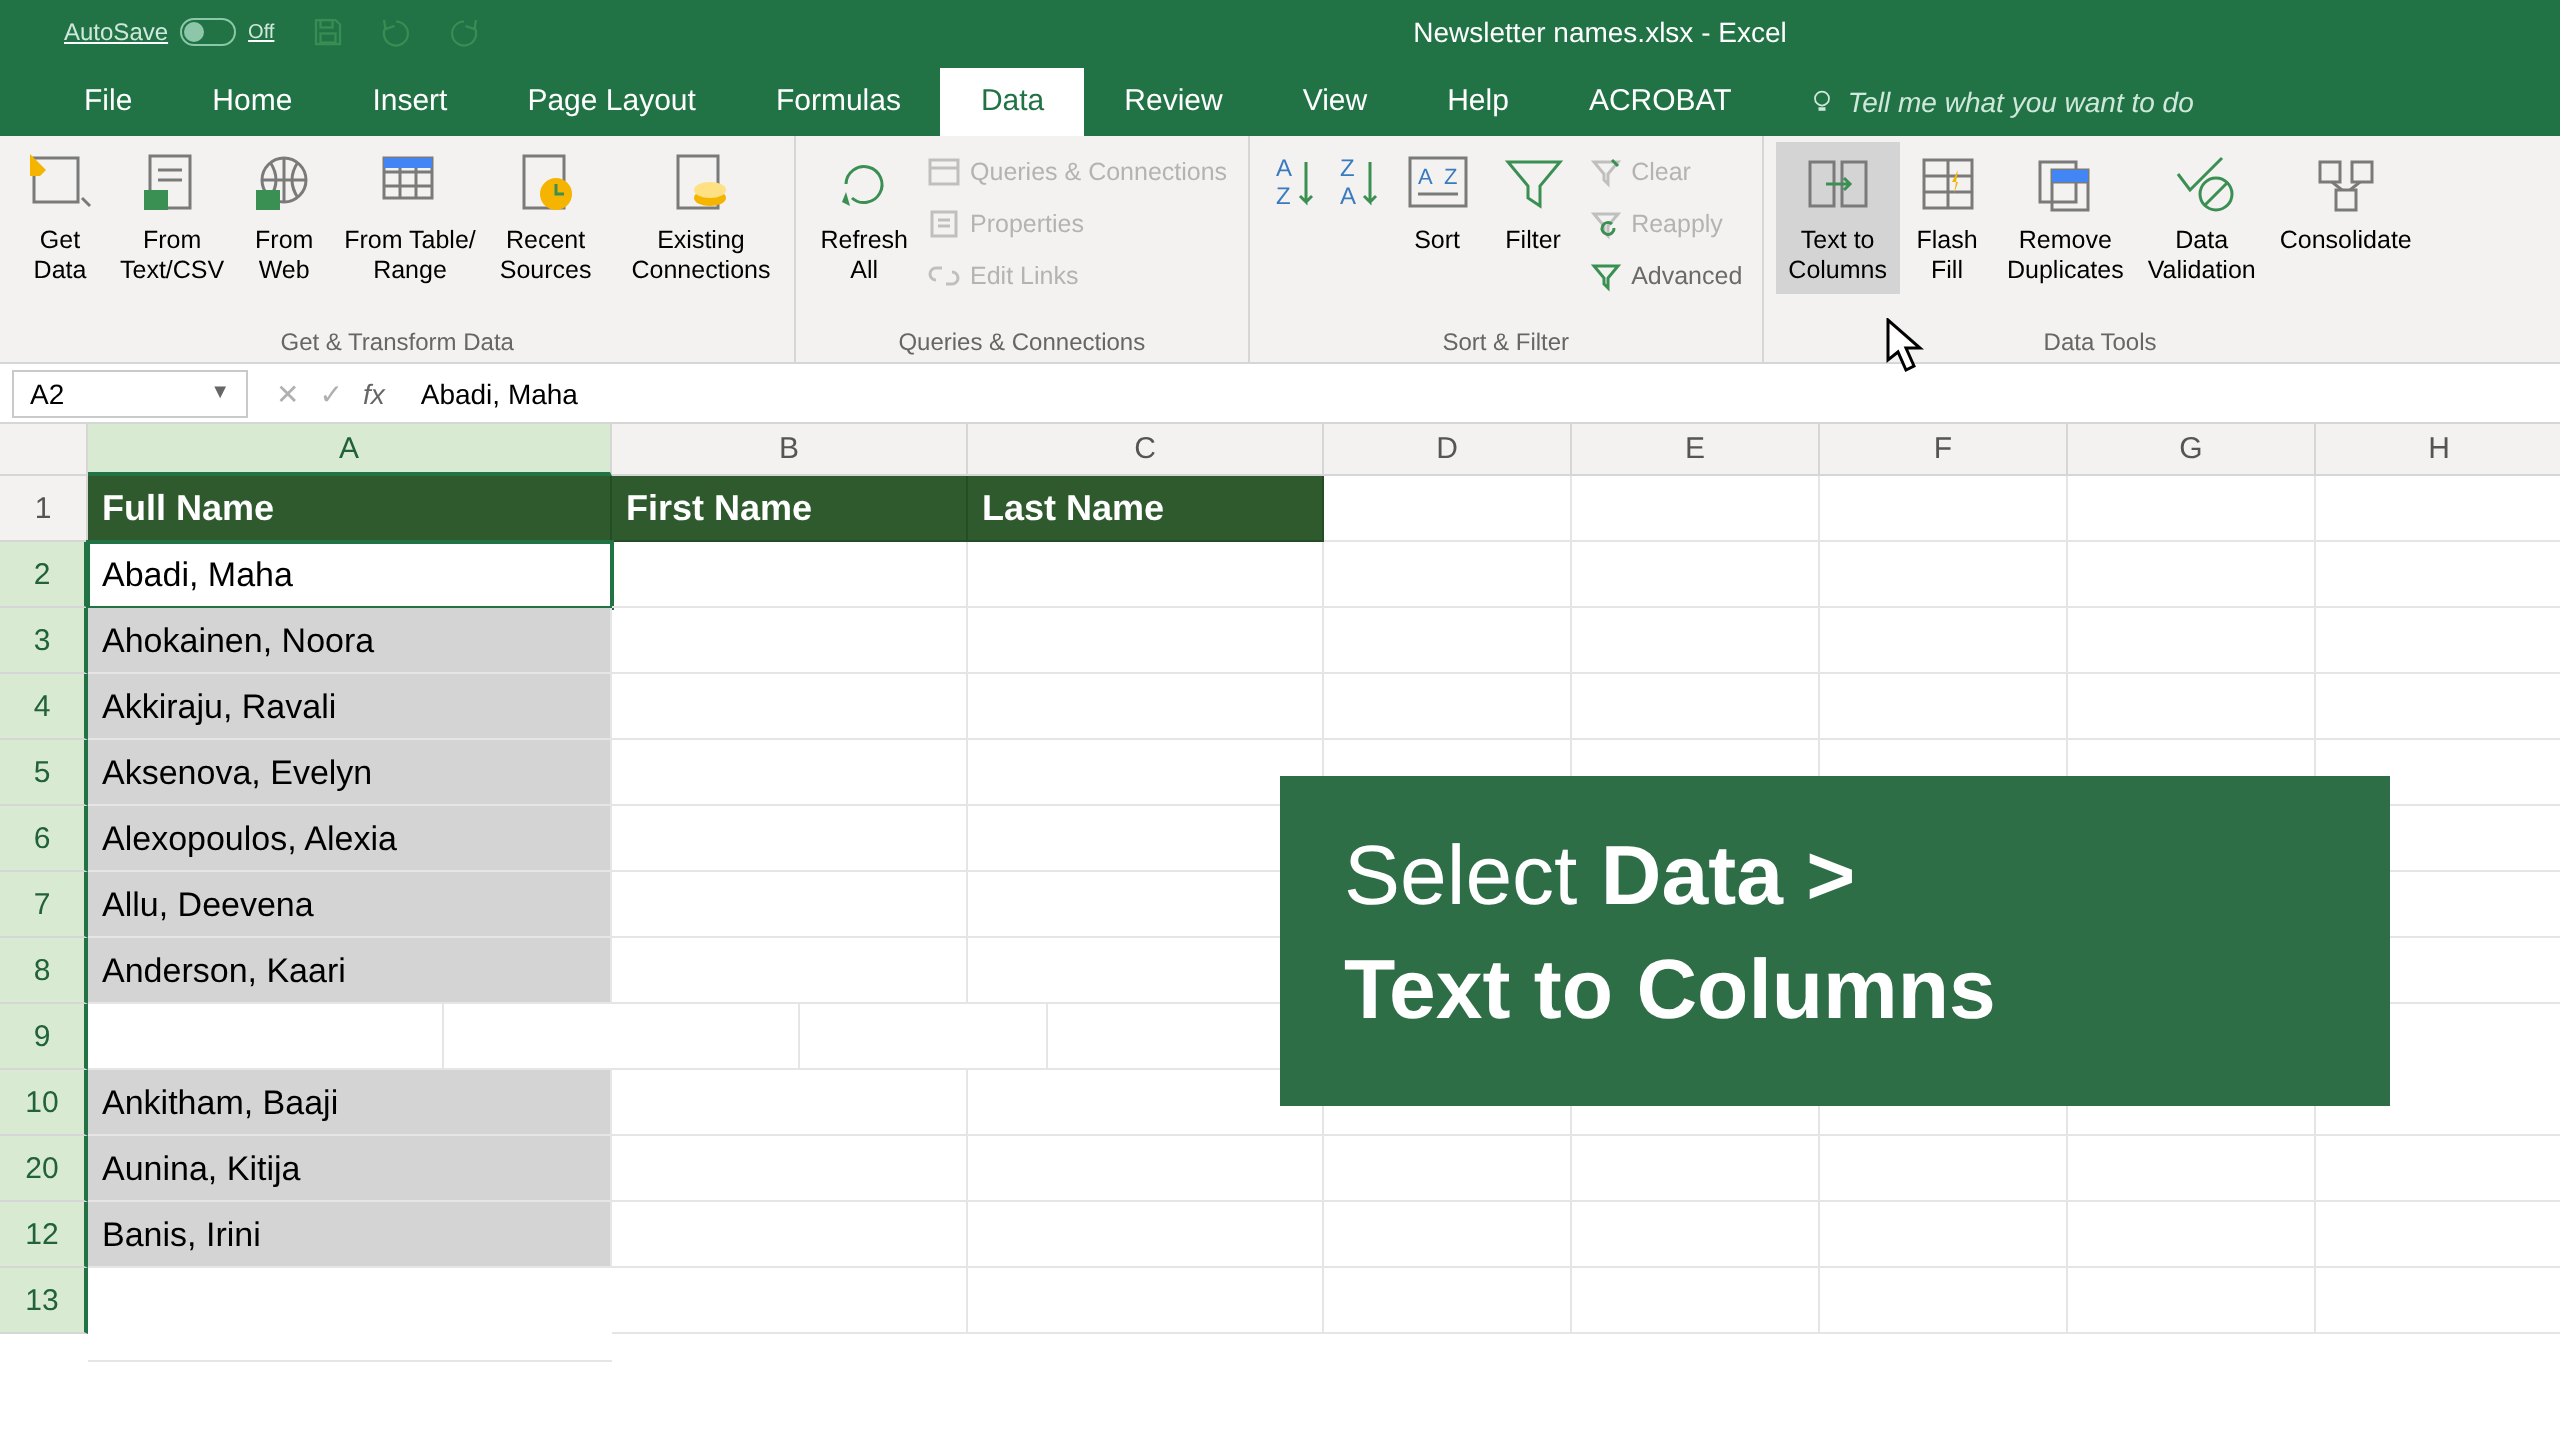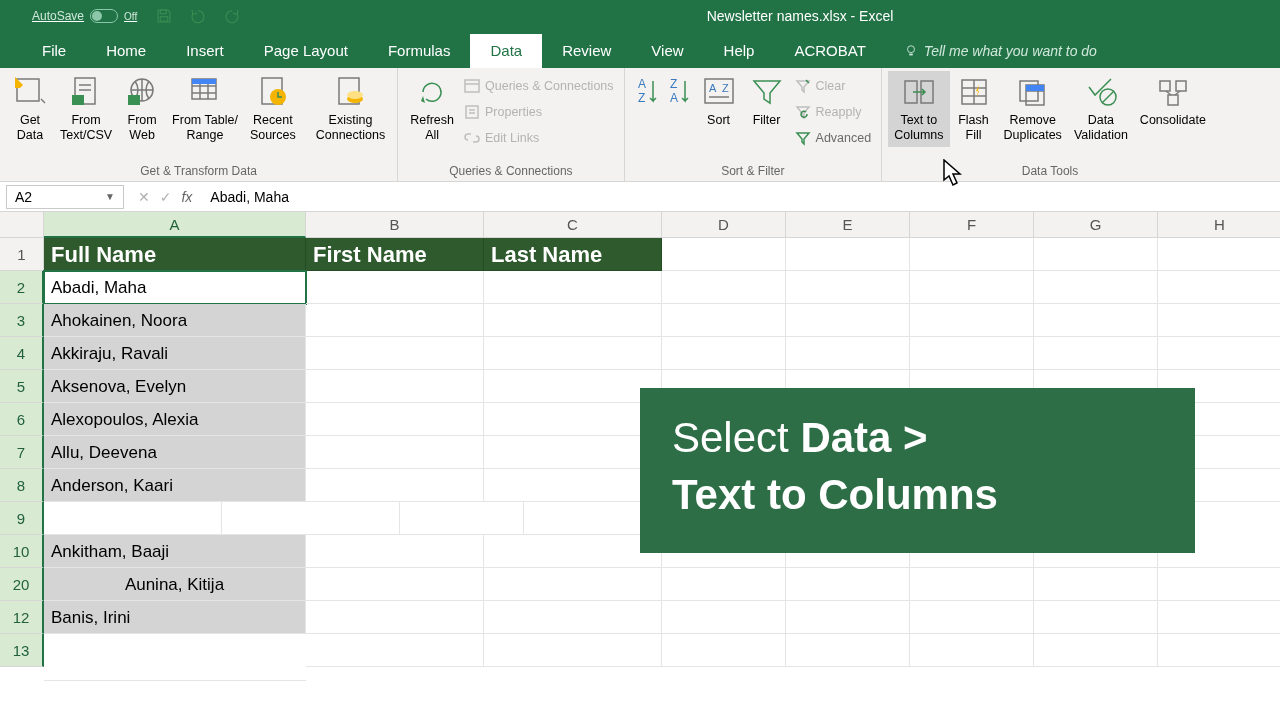--- a/index.html
+++ b/index.html
@@ -56,21 +56,21 @@
 .corner { position:absolute; left:0; top:0; width:44px; height:26px; background:#f3f2f1; border-right:1px solid #d6d6d6; border-bottom:1px solid #d6d6d6; }
 .col-headers { position:absolute; left:44px; top:0; height:26px; display:flex; }
 .col-h { border-right:1px solid #d6d6d6; border-bottom:1px solid #d6d6d6; background:#f3f2f1; text-align:center; line-height:26px; font-size:15px; color:#555; }
 .col-h.sel { background:#d9ead3; color:#21613c; border-bottom:2px solid #217346; }
 .row-headers { position:absolute; left:0; top:26px; width:44px; }
 .row-h { height:33px; border-bottom:1px solid #d6d6d6; border-right:1px solid #d6d6d6; background:#f3f2f1; text-align:center; line-height:33px; font-size:15px; color:#555; }
 .row-h.sel { background:#d9ead3; color:#21613c; border-right:2px solid #217346; }
 .cells { position:absolute; left:44px; top:26px; }
 .row { display:flex; height:33px; }
 .cell { border-right:1px solid #e5e5e5; border-bottom:1px solid #e5e5e5; padding:0 7px; font-size:17px; line-height:33px; overflow:hidden; white-space:nowrap; }
-.header-cell { background:#2e5a2e; color:#fff; font-weight:bold; font-size:22px; border-right:1px solid #254d25; border-bottom:1px solid #254d25; }
+.header-cell { background:#2e5a2e; color:#fff; font-weight:bold; font-size:18px; border-right:1px solid #254d25; border-bottom:1px solid #254d25; }
 .sel-range { background:#d4d4d4; }
 .active-cell { background:#fff; outline:2px solid #217346; outline-offset:-1px; }
 
 
 .callout { position:absolute; left:640px; top:388px; width:555px; background:#2e6e47; color:#fff; padding: 22px 32px 30px; font-size:42px; line-height:1.35; }
 .callout b { font-weight:600; }
 
 
 .cursor { position:absolute; left:942px; top:159px; width:22px; height:28px; pointer-events:none; }
 .cursor svg { width:100%; height:100%; }
@@ -472,21 +472,21 @@
         <div class="cell sel-range" style="width: 262px;">Ankitham, Baaji</div>
         <div class="cell" style="width: 178px;"></div>
         <div class="cell" style="width: 178px;"></div>
         <div class="cell" style="width: 124px;"></div>
         <div class="cell" style="width: 124px;"></div>
         <div class="cell" style="width: 124px;"></div>
         <div class="cell" style="width: 124px;"></div>
         <div class="cell" style="width: 124px;"></div>
       </div>
       <div class="row">
-        <div class="cell sel-range" style="width: 262px; text-align: center;">Aunina, Kitija</div>
+        <div class="cell sel-range" style="width: 262px;">Aunina, Kitija</div>
         <div class="cell" style="width: 178px;"></div>
         <div class="cell" style="width: 178px;"></div>
         <div class="cell" style="width: 124px;"></div>
         <div class="cell" style="width: 124px;"></div>
         <div class="cell" style="width: 124px;"></div>
         <div class="cell" style="width: 124px;"></div>
         <div class="cell" style="width: 124px;"></div>
       </div>
       <div class="row">
         <div class="cell sel-range" style="width: 262px;">Banis, Irini</div>

